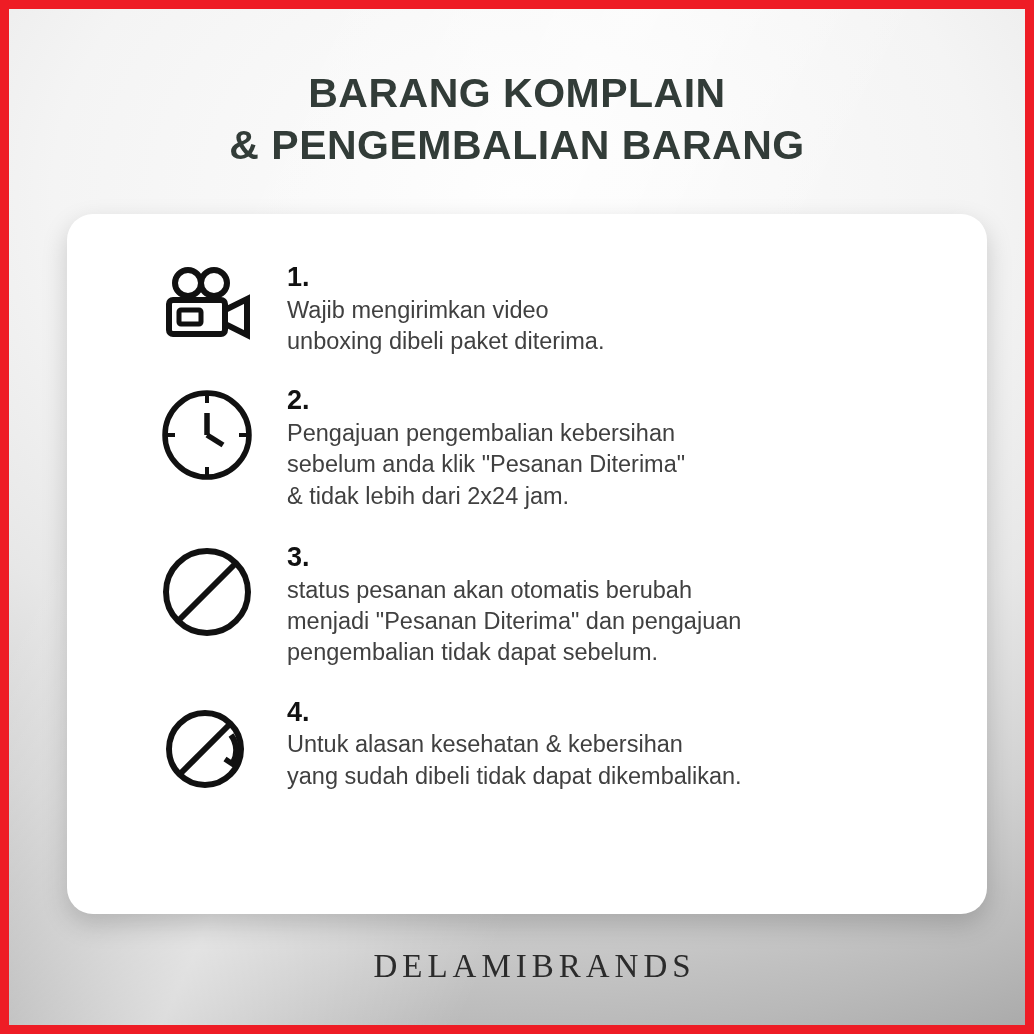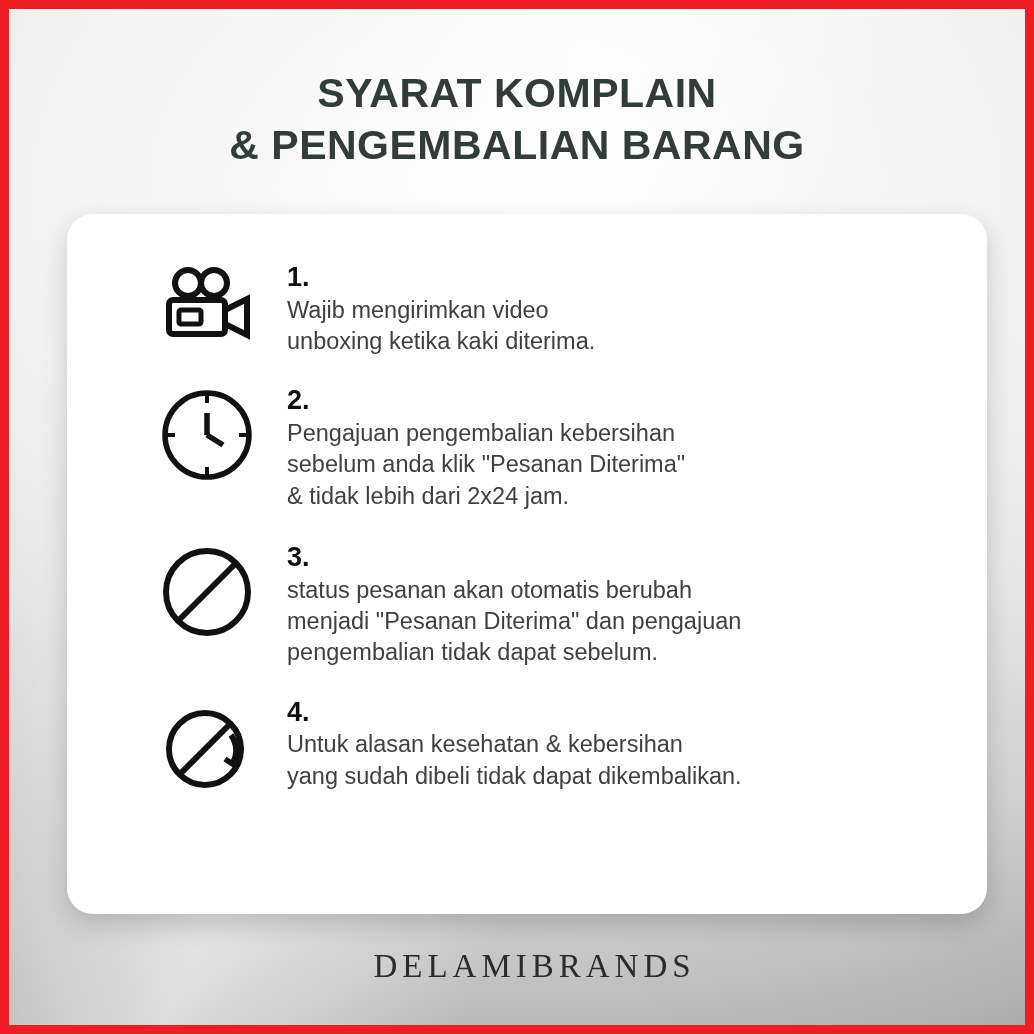--- a/index.html
+++ b/index.html
@@ -123,21 +123,21 @@
 
   svg { display: block; }
 </style>
 </head>
 <body>
 
 <div class="poster">
   <div class="sheen"></div>
 
   <div class="title-block">
-    <div class="title-line">SYARAT KOMPLAIN</div>
+    <div class="title-line">BARANG KOMPLAIN</div>
     <div class="title-line">&amp; PENGEMBALIAN BARANG</div>
   </div>
 
   <div class="card">
     <div class="rows">
 
       <div class="row row-1">
         <div class="icon-cell">
           <svg width="92" height="80" viewBox="0 0 92 80">
             <g fill="none" stroke="#111" stroke-width="6">
@@ -145,21 +145,21 @@
               <circle cx="53" cy="17" r="13"></circle>
               <rect x="8" y="34" width="56" height="34" rx="4"></rect>
               <rect x="18" y="44" width="22" height="14" rx="2" stroke-width="5"></rect>
               <path d="M64 44 L86 33 L86 69 L64 58 Z"></path>
             </g>
           </svg>
         </div>
         <div class="text-cell">
           <div class="num">1.</div>
           <div class="line">Wajib mengirimkan video</div>
-          <div class="line">unboxing ketika kaki diterima.</div>
+          <div class="line">unboxing dibeli paket diterima.</div>
         </div>
       </div>
 
       <div class="row row-2">
         <div class="icon-cell">
           <svg width="92" height="92" viewBox="0 0 92 92">
             <g fill="none" stroke="#111" stroke-width="5.5">
               <circle cx="46" cy="46" r="42"></circle>
               <path d="M46 46 L46 24"></path>
               <path d="M46 46 L62 56"></path>

